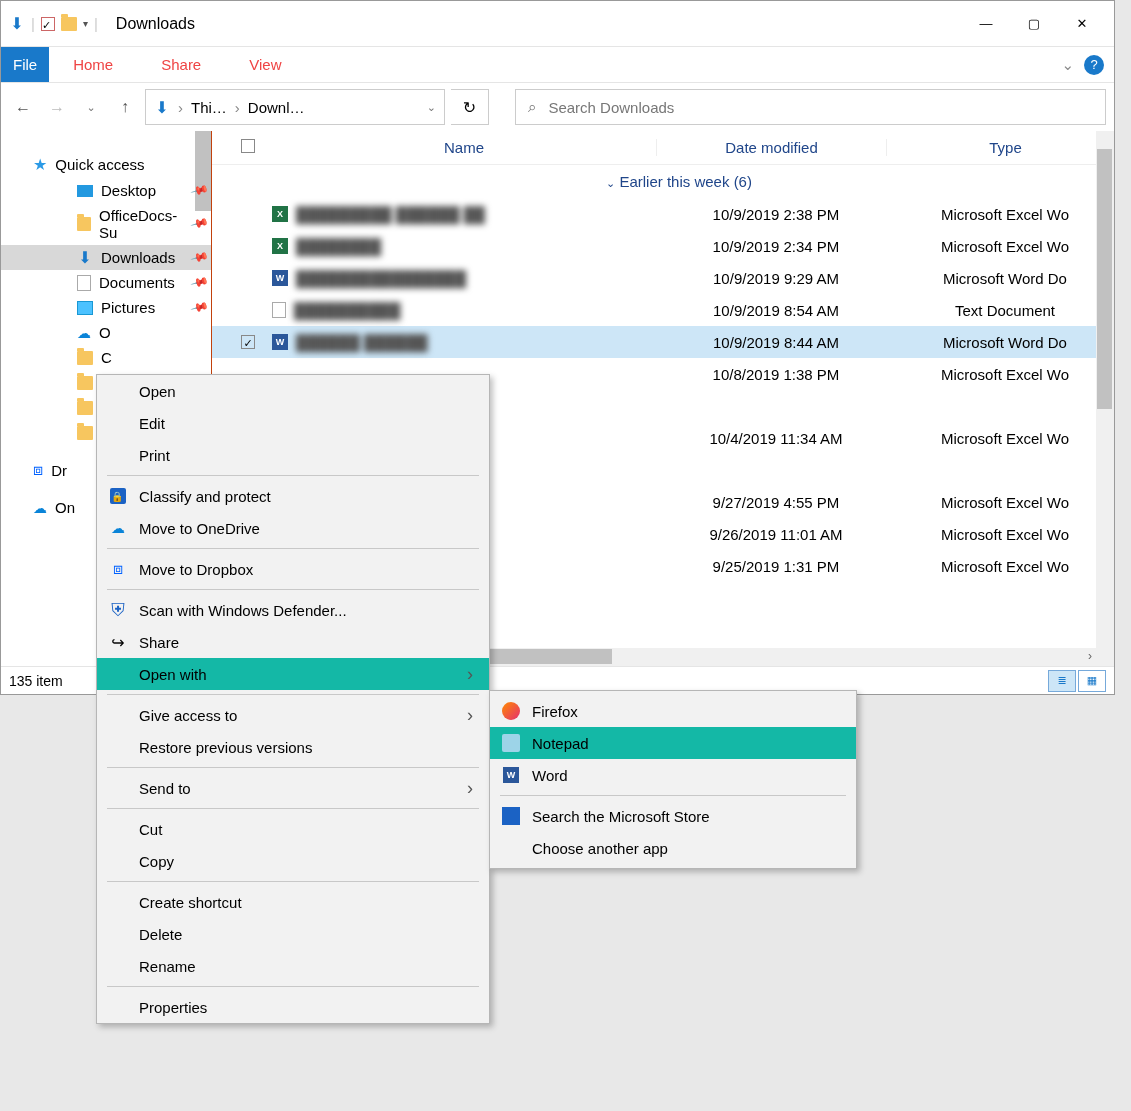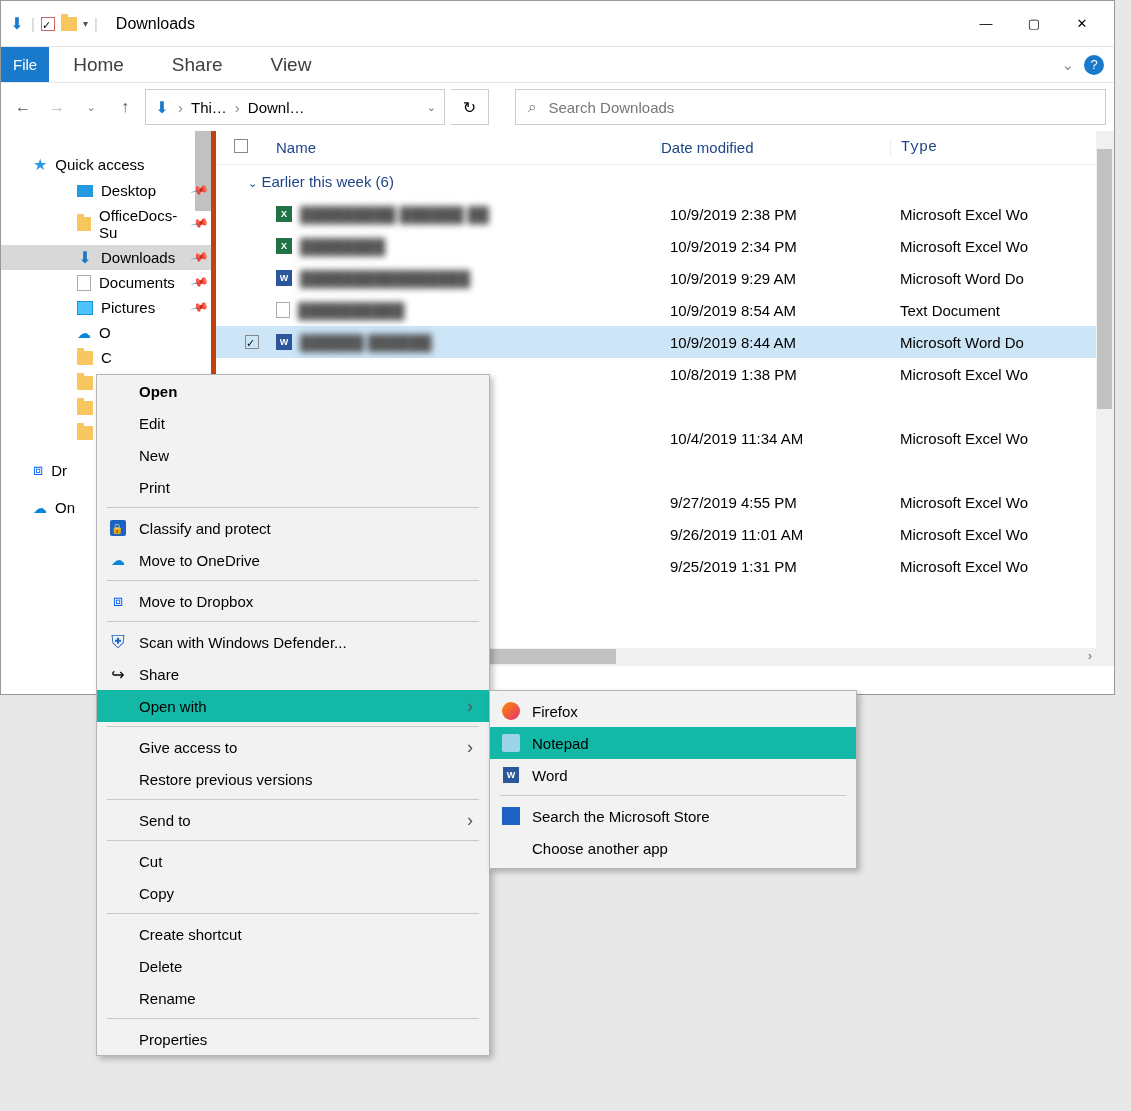--- a/index.html
+++ b/index.html
@@ -5,43 +5,43 @@
   * { box-sizing: border-box; margin: 0; padding: 0; }
   body { font-family: "Segoe UI", Arial, sans-serif; font-size: 15px; background: #e8e8e8; color: #000; }
   .window { width: 1115px; height: 695px; background: #fff; border: 1px solid #999; position: relative; margin: 0 0 0 0; }
   .titlebar { height: 46px; background: #fff; display: flex; align-items: center; padding: 0 8px; border-bottom: 1px solid #e5e5e5; }
   .tb-left { display:flex; align-items:center; gap:6px; }
   .tb-title { margin-left: 12px; font-size: 16px; }
   .tb-right { margin-left: auto; display:flex; }
   .tb-btn { width: 48px; height: 44px; display:flex; align-items:center; justify-content:center; cursor:default; font-size:13px;}
   .ribbon { height: 36px; display:flex; align-items:center; background:#fff; border-bottom:1px solid #e5e5e5; }
   .ribbon .file-tab { background:#1979ca; color:#fff; padding:7px 12px; height:100%; display:flex; align-items:center; font-size:15px; }
-  .ribbon .tab { padding:7px 24px; color:#404040; font-size:19px; }
+  .ribbon .tab { padding:7px 24px; color:#ef4444; font-size:15px; }
   .ribbon-right { margin-left:auto; display:flex; align-items:center; padding-right:10px; gap:10px;}
   .help-circ { width:20px; height:20px; border-radius:50%; background:#1979ca; color:#fff; font-size:13px; display:flex; align-items:center; justify-content:center;}
   .navbar { height:48px; display:flex; align-items:center; padding:6px 8px; gap:6px; }
   .nav-arrow { width:28px; height:28px; display:flex; align-items:center; justify-content:center; color:#555; font-size:16px;}
   .addr { flex:1; display:flex; align-items:center; border:1px solid #ccc; height:36px; padding:0 8px; gap:8px; max-width: 300px;}
   .addr .crumb { font-size:15px; color:#000; }
   .addr .sep { color:#888; }
   .refresh { width:38px; height:36px; border:1px solid #ccc; border-left:none; display:flex; align-items:center; justify-content:center; font-size:16px;}
   .search { flex:1; margin-left:20px; border:1px solid #ccc; height:36px; display:flex; align-items:center; padding:0 12px; color:#777; gap:12px;}
   .body { display:flex; height:calc(100% - 46px - 36px - 48px - 28px); }
   .sidebar { width:210px; padding-top:20px; position:relative;}
   .sidebar .scroll-thumb { position:absolute; right:0; top:0; width:16px; height:80px; background:#c1c1c1;}
   .tree-item { display:flex; align-items:center; gap:8px; padding:4px 4px 4px 32px; font-size:15px; position:relative;}
   .tree-item.l2 { padding-left:76px;}
   .tree-item.sel { background:#d8d8d8;}
   .pin { margin-left:auto; color:#888; font-size:12px; transform:rotate(30deg);}
-  .content { flex:1; border-left:5px solid #c2410c; position:relative; overflow:hidden;}
+  .content { flex:1; border-left:1px solid #c2410c; position:relative; overflow:hidden;text-align:center;}
   .cols { display:flex; height:34px; align-items:center; border-bottom:1px solid #eee; color:#20468a; font-size:15px; padding-left:18px;}
   .col-chk { width:36px;}
   .col-name { width:390px; padding-left:6px;}
   .col-date { width:230px; border-left:1px solid #eee; }
-  .col-type { flex:1; border-left:1px solid #eee; padding-left:10px;font-family:Liberation Mono, monospace;}
+  .col-type { flex:1; border-left:1px solid #eee; padding-left:10px;}
   .group-hdr { color:#20468a; font-size:15px; padding:8px 0 8px 32px;}
   .row { display:flex; align-items:center; height:32px; padding-left:18px; font-size:15px;}
   .row.sel { background:#cde6f7;}
   .row .chk { width:36px; display:flex; justify-content:center;}
   .row .nm { width:390px; display:flex; align-items:center; gap:8px; padding-left:6px;}
   .row .blur { filter: blur(3px); color:#555;}
   .row .dt { width:230px; padding-left:10px;}
   .row .tp { flex:1; padding-left:10px; white-space:nowrap; overflow:hidden;}
   .content-scroll-y { position:absolute; right:0; top:0; width:18px; height:100%; background:#f0f0f0;}
   .content-scroll-y .thumb{ position:absolute; left:1px; top:18px; width:15px; height:260px; background:#c1c1c1;}
@@ -53,21 +53,21 @@
   .view-btn.active{ background:#cde6f7;}
   .ic { width:18px; height:18px; display:inline-flex; align-items:center; justify-content:center; font-size:15px;}
   
   .ctx { position:absolute; background:#f2f2f2; border:1px solid #b6b6b6; box-shadow:3px 3px 6px rgba(0,0,0,0.25); font-size:15px; }
   .ctx.main { left:96px; top:374px; width:394px; }
   .ctx.sub { left:489px; top:690px; width:368px; padding:4px 0; }
   .ctx-row { display:flex; align-items:center; height:32px; padding:0 16px 0 10px; gap:10px;}
   .ctx-row.hover { background:#14b8a6;}
   .ctx-row .lbl { flex:1; }
   .ctx-row .ico-slot { width:22px; display:flex; justify-content:center;}
-  .ctx-row.bold .lbl { font-weight:700;}
+  .ctx-row.bold .lbl { font-weight:400;}
   .ctx-sep { height:1px; background:#c8c8c8; margin:4px 10px;}
   .arrow-r::after { content:"›"; font-size:18px; color:#555;}
   
   .i-folder { width:16px; height:14px; background:#f7c65f; border-radius:1px; display:inline-block; position:relative;}
   .i-folder::before{content:"";position:absolute;top:-3px;left:0;width:7px;height:3px;background:#f7c65f;border-radius:1px 1px 0 0;}
   .i-excel { width:16px; height:16px; background:#217346; color:#fff; font-size:9px; font-weight:bold; display:flex; align-items:center; justify-content:center;}
   .i-word  { width:16px; height:16px; background:#2b579a; color:#fff; font-size:9px; font-weight:bold; display:flex; align-items:center; justify-content:center;}
   .i-txt   { width:14px; height:16px; background:#fff; border:1px solid #aaa; display:inline-block;}
   .i-img   { width:16px; height:14px; background:#4cc2ff; display:inline-block; border:1px solid #1998d4;}
   .i-dl    { width:16px; height:16px; color:#1979ca; font-size:16px; display:flex; align-items:center; justify-content:center;}
@@ -316,37 +316,44 @@
       <div class="content-scroll-y">
           <div class="thumb"></div>
         </div>
       <div class="content-scroll-x">
           <div class="thumb"></div>
           <span style="position:absolute;right:4px;top:1px;font-size:12px;color:#666">›</span>
         </div>
     </div>
   </div>
 
+  <div class="status">
+    <span>135 item</span>
+    <div class="status-right">
+      <div class="view-btn active">
+          <span style="font-size:11px;color:#1979ca">≣</span>
+        </div>
+      <div class="view-btn">
+          <span style="font-size:11px;color:#1979ca">▦</span>
+        </div>
+    </div>
+  </div>
 </div>
 
 <div class="ctx main">
   <div class="ctx-row bold">
       <span class="ico-slot"></span>
       <span class="lbl">Open</span>
     </div>
   <div class="ctx-row">
       <span class="ico-slot"></span>
       <span class="lbl">Edit</span>
     </div>
   <div class="ctx-row">
       <span class="ico-slot"></span>
-      <span class="lbl">New</span>
-    </div>
-  <div class="ctx-row">
-      <span class="ico-slot"></span>
       <span class="lbl">Print</span>
     </div>
   <div class="ctx-sep"></div>
   <div class="ctx-row">
       <span class="ico-slot">
         <span class="i-lock">🔒</span>
       </span>
       <span class="lbl">Classify and protect</span>
     </div>
   <div class="ctx-row">

